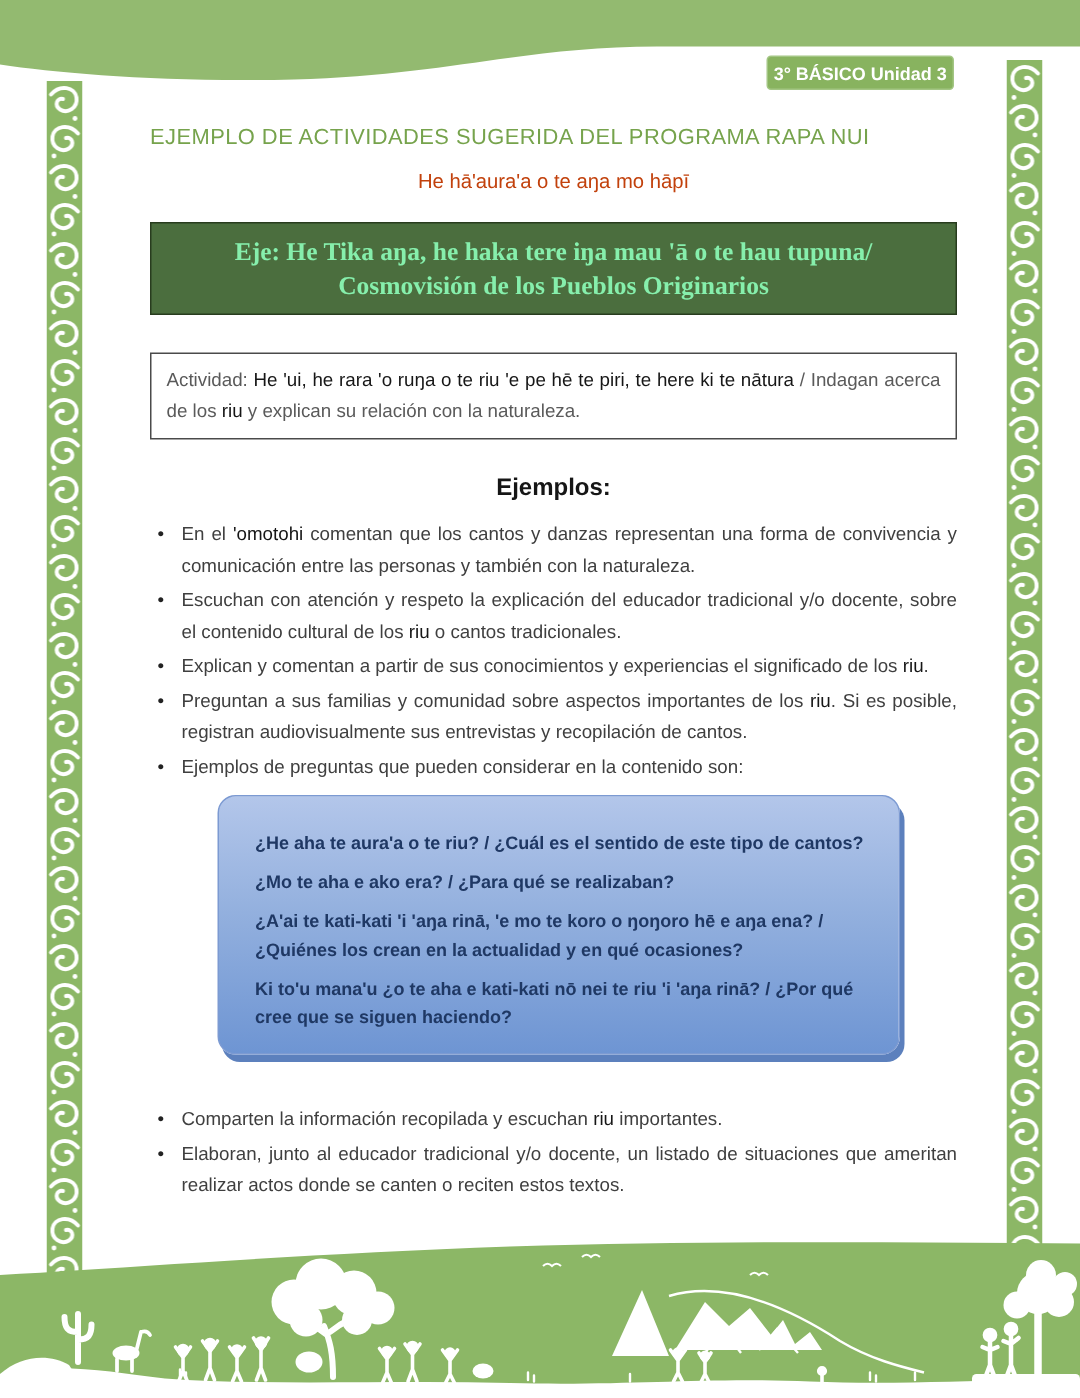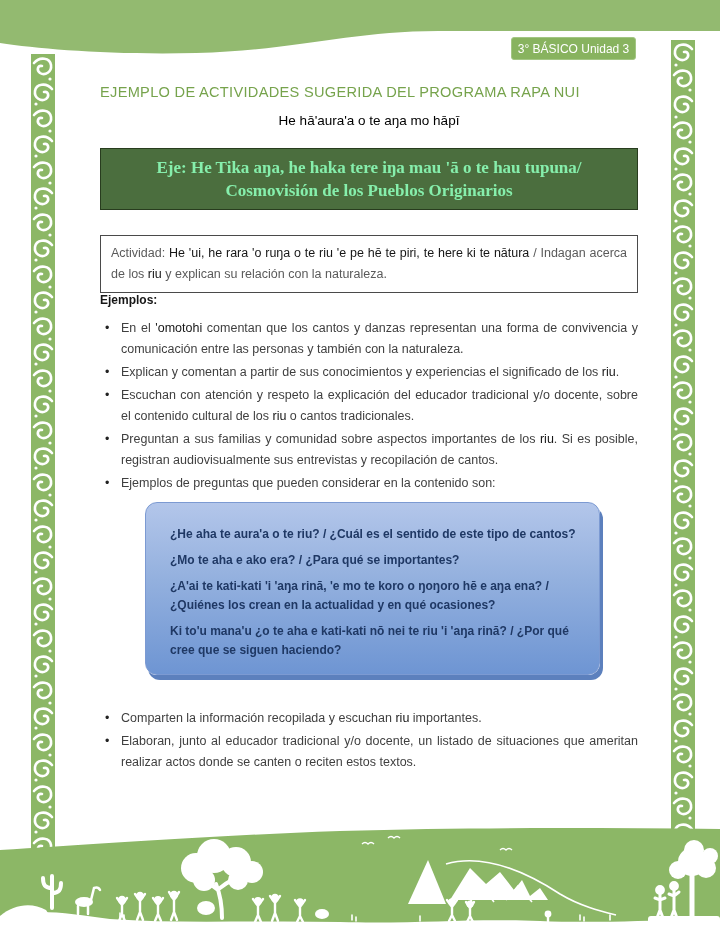--- a/index.html
+++ b/index.html
@@ -3,39 +3,39 @@
 <meta charset="utf-8">
 <style>
   * { margin:0; padding:0; box-sizing:border-box; }
   html,body { width:720px; height:932px; }
   body { font-family:"Liberation Sans", sans-serif; background:#ffffff; position:relative; overflow:hidden; }
   .page { position:absolute; inset:0; width:720px; height:932px; background:#fff; }
 
   .header-wave { position:absolute; top:0; left:0; }
   .badge { position:absolute; left:511px; top:37px; width:125px; height:23px;
            background:#88b35f; border:1px solid #a3c684; border-radius:3px;
-           color:#ffffff; font-size:12px; font-weight:400; display:flex; align-items:center; justify-content:center; }
+           color:#ffffff; font-size:12px; font-weight:700; display:flex; align-items:center; justify-content:center; }
 
   .strip { position:absolute; }
   .strip.left { left:31px; top:54px; }
   .strip.right { left:671px; top:40px; }
 
   .content { position:absolute; left:100px; top:0; width:538px; }
   .doc-title { margin-top:84px; text-align:left; color:#76a34c; font-size:14.6px; font-weight:400; letter-spacing:.3px; }
-  .doc-subtitle { margin-top:13px; text-align:center; color:#000000; font-size:13.5px; font-weight:400; }
+  .doc-subtitle { margin-top:13px; text-align:center; color:#c2410c; font-size:13.5px; font-weight:400; }
 
   .eje-banner { margin-top:20px; background:#4b6e3e; border:1px solid #283c1e; padding:7px 6px;
                 text-align:center; color:#86efac; font-family:"Liberation Serif", serif;
                 font-weight:700; font-size:17px; line-height:23px; }
 
   .activity-box { margin-top:25px; border:1.5px solid #4a4a4a; padding:7px 10px;
                   font-size:12.5px; line-height:21px; color:#5a5a5a; text-align:justify; }
   .rb { font-weight:400; color:#161616; }
 
-  .ejemplos-label { font-size:12px; font-weight:700; color:#161616; }
+  .ejemplos-label { margin-top:24px; font-size:16px; font-weight:700; color:#161616;text-align:center; }
 
   ul.bullets, ul.closing { list-style:none; margin-top:11px; }
   ul.bullets li, ul.closing li { position:relative; padding-left:21px; font-size:12.5px; line-height:21px;
                   color:#3f3f3f; text-align:justify; margin-bottom:2px; }
   ul.bullets li::before, ul.closing li::before { content:"•"; position:absolute; left:5px; top:0; color:#222; }
 
   .question-box { margin:8px 38px 0 45px; border-radius:12px;
                   background:linear-gradient(180deg,#b3c6ea 0%, #93b0de 45%, #6e95d3 100%);
                   border:1px solid #7c9ad2; box-shadow:3px 5px 0 #5c80bd;
                   padding:22px 20px 14px 24px; }
@@ -94,29 +94,29 @@
       <div>Eje: He Tika aŋa, he haka tere iŋa mau 'ā o te hau tupuna/</div>
       <div>Cosmovisión de los Pueblos Originarios</div>
     </div>
 
     <div class="activity-box"><span>Actividad: </span><span class="rb">He 'ui, he rara 'o ruŋa o te riu 'e pe hē te piri, te here ki te nātura</span><span> / Indagan acerca de los </span><span class="rb">riu</span><span> y explican su relación con la naturaleza.</span></div>
 
     <div class="ejemplos-label">Ejemplos:</div>
 
     <ul class="bullets">
       <li><span>En el </span><span class="rb">'omotohi</span><span> comentan que los cantos y danzas representan una forma de convivencia y comunicación entre las personas y también con la naturaleza.</span></li>
+      <li><span>Escuchan con atención y respeto la explicación del educador tradicional y/o docente, sobre el contenido cultural de los </span><span class="rb">riu</span><span> o cantos tradicionales.</span></li>
       <li><span>Explican y comentan a partir de sus conocimientos y experiencias el significado de los </span><span class="rb">riu</span><span>.</span></li>
-      <li><span>Escuchan con atención y respeto la explicación del educador tradicional y/o docente, sobre el contenido cultural de los </span><span class="rb">riu</span><span> o cantos tradicionales.</span></li>
       <li><span>Preguntan a sus familias y comunidad sobre aspectos importantes de los </span><span class="rb">riu</span><span>.  Si es posible, registran audiovisualmente sus entrevistas y recopilación de cantos.</span></li>
       <li><span>Ejemplos de preguntas que pueden considerar en la contenido son:</span></li>
     </ul>
 
     <div class="question-box">
       <p>¿He aha te aura'a o te riu? / ¿Cuál es el sentido de este tipo de cantos?</p>
-      <p>¿Mo te aha e ako era? / ¿Para qué se importantes?</p>
+      <p>¿Mo te aha e ako era? / ¿Para qué se realizaban?</p>
       <p>¿A'ai te kati-kati 'i 'aŋa rinā, 'e mo te koro o ŋoŋoro hē e aŋa ena? / ¿Quiénes los crean en la actualidad y en qué ocasiones?</p>
       <p>Ki to'u mana'u ¿o te aha e kati-kati nō nei te riu 'i 'aŋa rinā? / ¿Por qué cree que se siguen haciendo?</p>
     </div>
 
     <ul class="closing">
       <li><span>Comparten la información recopilada y escuchan </span><span class="rb">riu</span><span> importantes.</span></li>
       <li><span>Elaboran, junto al educador tradicional y/o docente, un listado de situaciones que ameritan realizar actos donde se canten o reciten estos textos.</span></li>
     </ul>
 
   </div>

